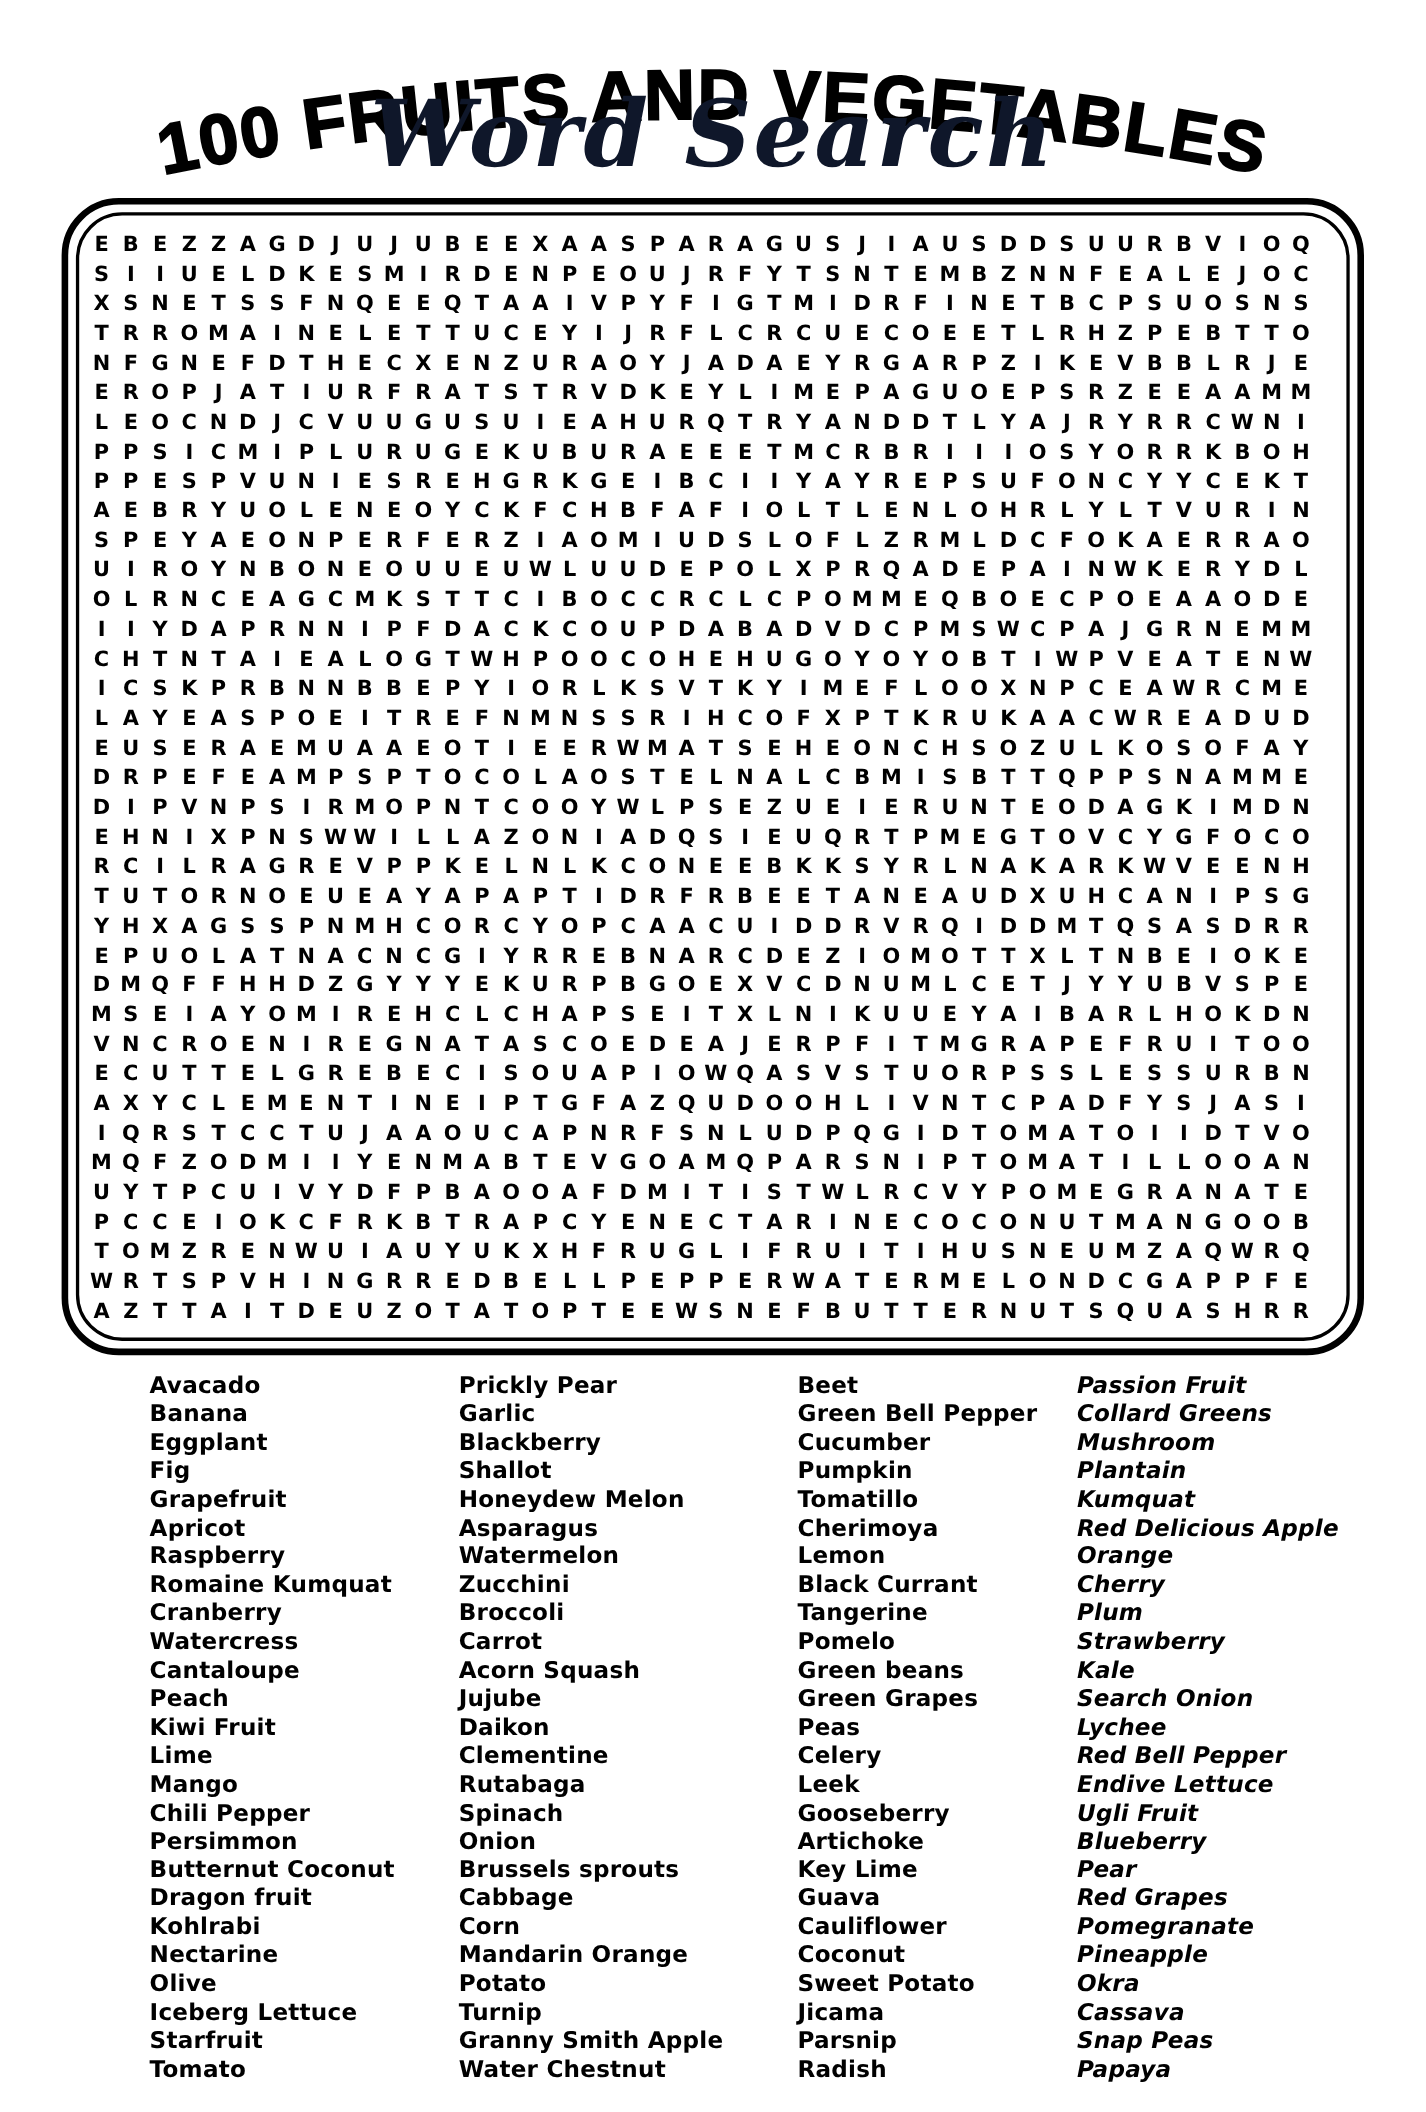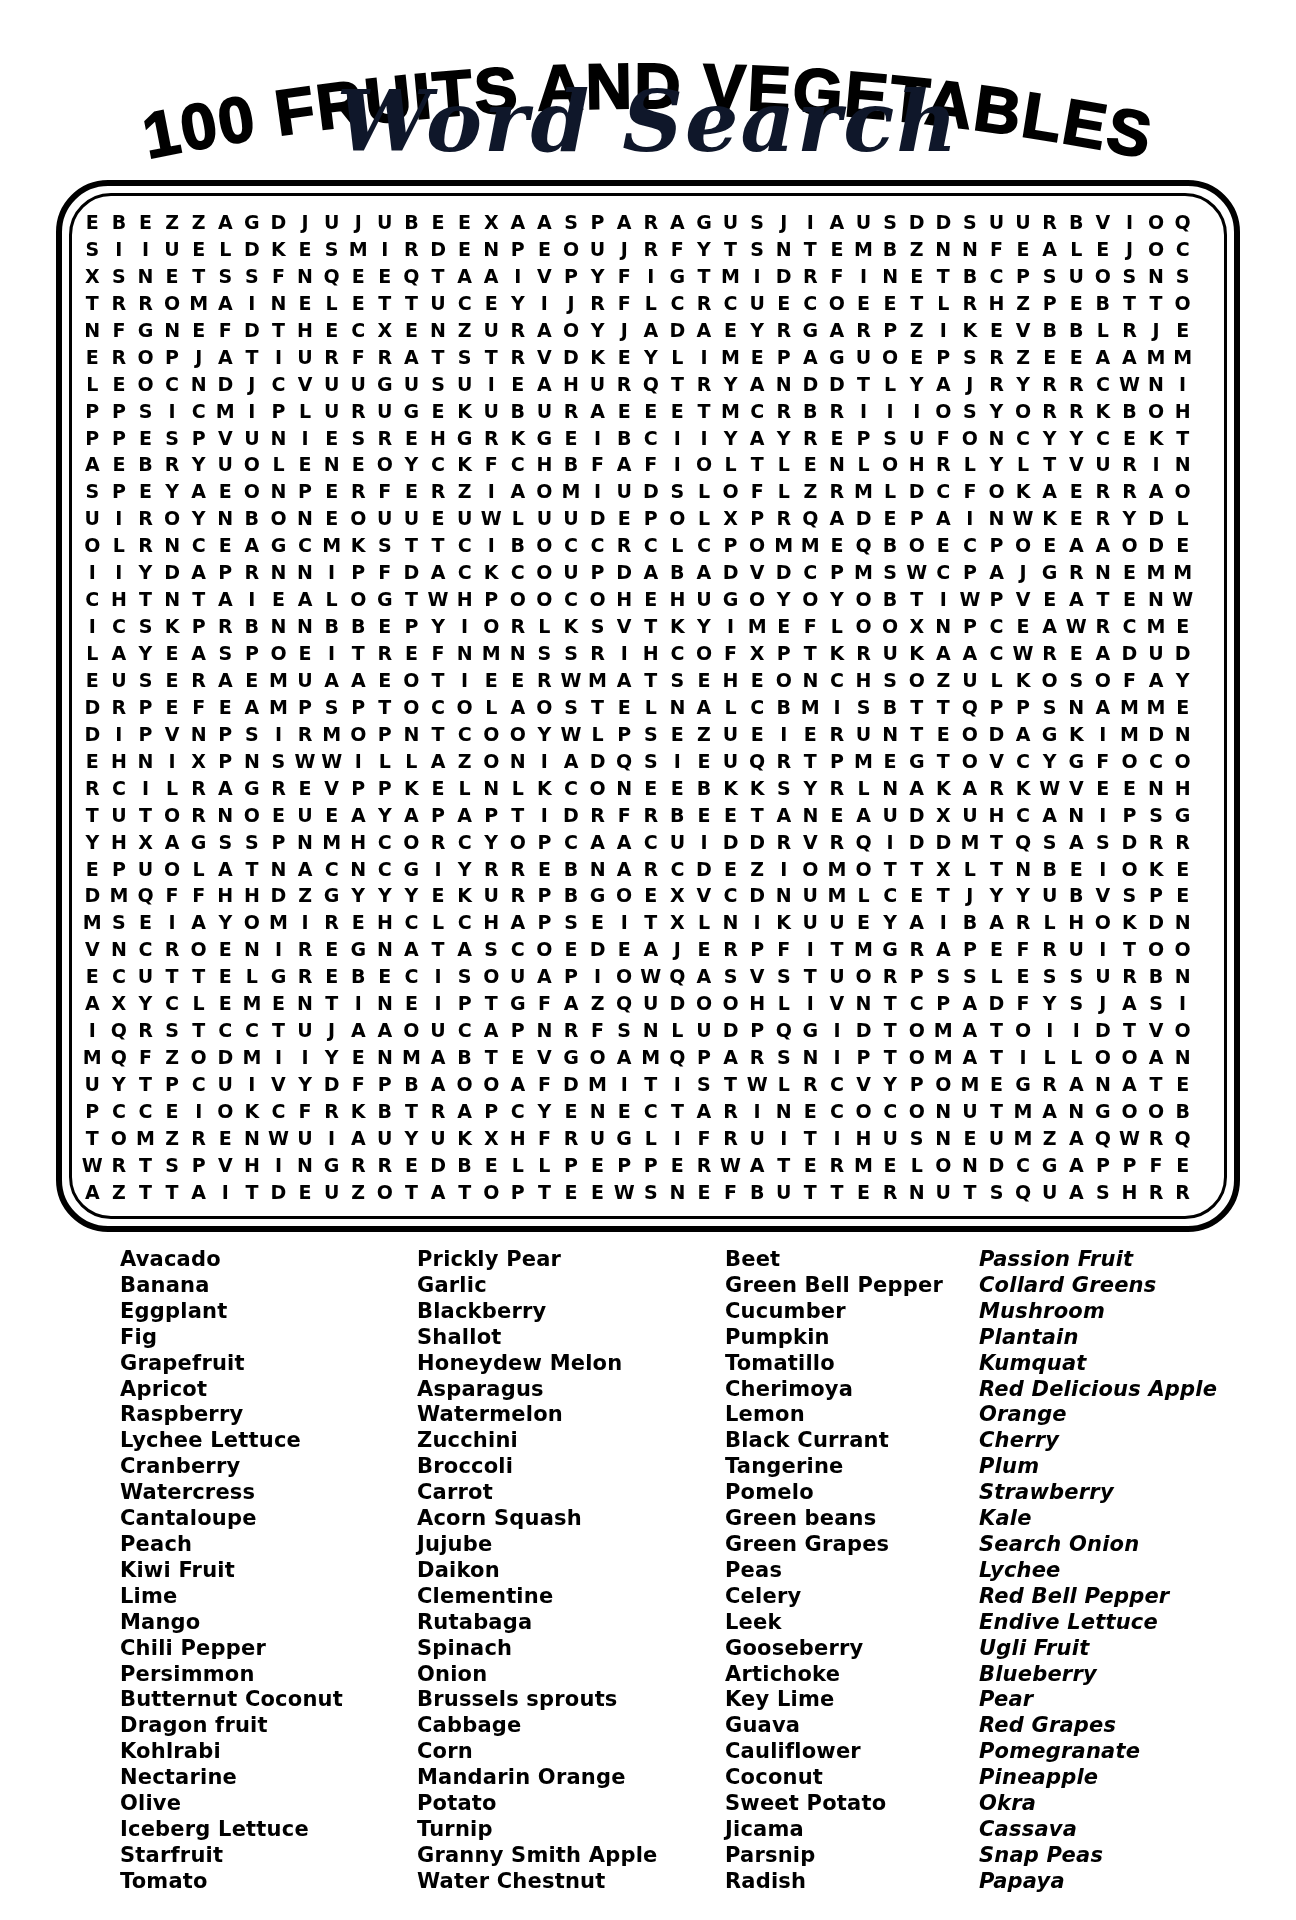--- a/index.html
+++ b/index.html
@@ -75,21 +75,21 @@
     list-style: none;
   }
   .word-col li {
     font-size: 21px;
     font-weight: bold;
     line-height: 25.9px;
     white-space: nowrap;
     font-family: "DejaVu Sans", sans-serif;
     letter-spacing: 0.2px;
   }
-  .word-col.c1 { left: 120px; }
+  .word-col.c1 { left: 136px; }
   .word-col.c2 { left: 417px; }
   .word-col.c3 { left: 725px; }
   .word-col.c4 { left: 979px; font-style: italic; }
 </style>
 </head>
 <body style="color: rgb(0, 0, 0); background: rgb(255, 255, 255);">
 
 <div class="page">
 
   <svg class="title-svg" viewBox="0 0 1296 200">
@@ -1665,21 +1665,21 @@
     </div>
 
   <ul class="word-col c1">
       <li>Avacado</li>
       <li>Banana</li>
       <li>Eggplant</li>
       <li>Fig</li>
       <li>Grapefruit</li>
       <li>Apricot</li>
       <li>Raspberry</li>
-      <li>Lychee Lettuce</li>
+      <li>Romaine Kumquat</li>
       <li>Cranberry</li>
       <li>Watercress</li>
       <li>Cantaloupe</li>
       <li>Peach</li>
       <li>Kiwi Fruit</li>
       <li>Lime</li>
       <li>Mango</li>
       <li>Chili Pepper</li>
       <li>Persimmon</li>
       <li>Butternut Coconut</li>

